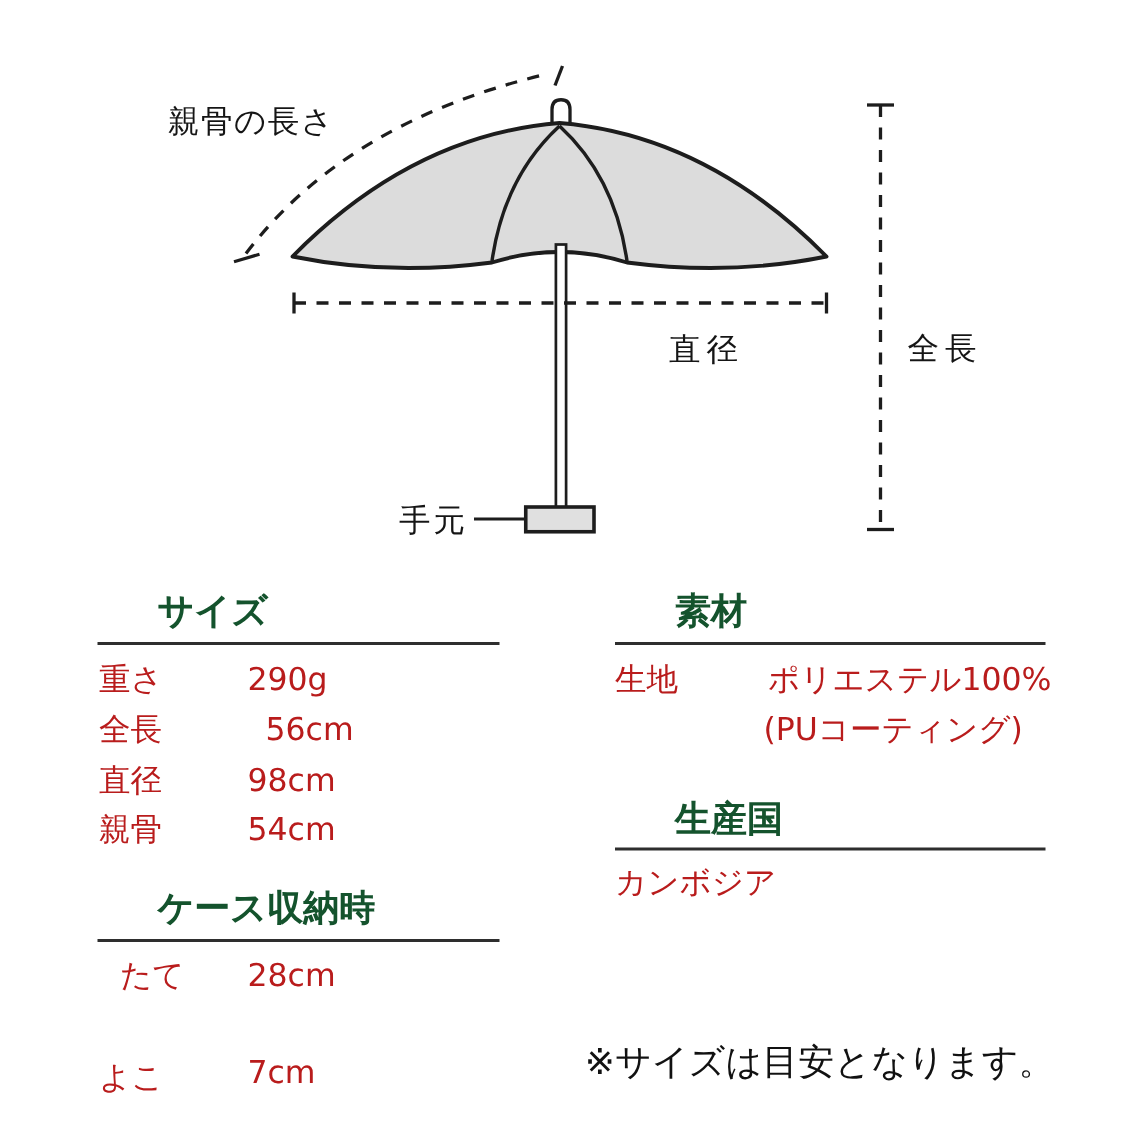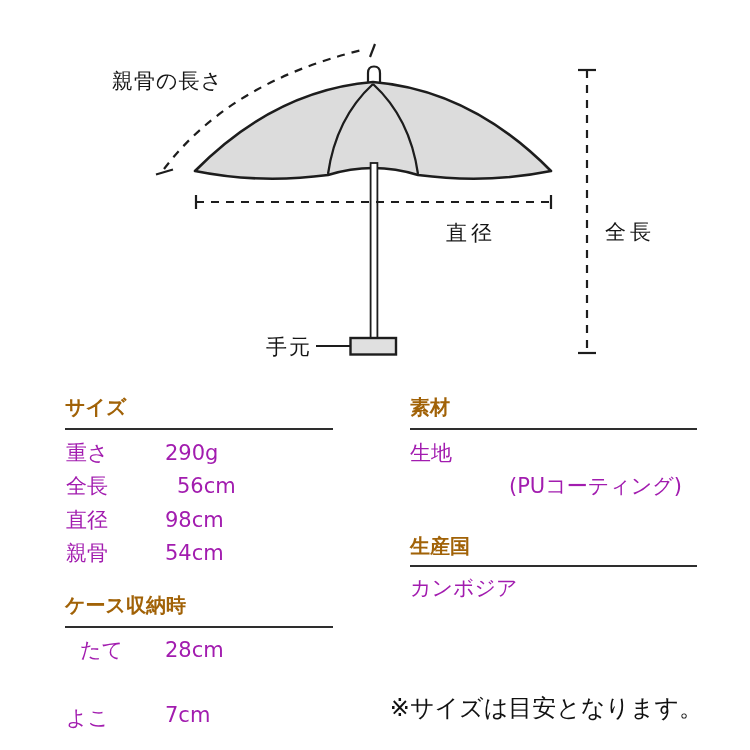--- a/index.html
+++ b/index.html
@@ -15,36 +15,37 @@
   .dia-label{
     position:absolute;
     font-size:21px;
     line-height:22px;
     color:#151515;
     letter-spacing:1px;
     white-space:nowrap;
   }
   .col-heading{
     position:absolute;
-    font-size:20px;
+    font-size:24px;
     line-height:23px;
     font-weight:bold;
-    color:#a16207;
+    color:#14532d;
     white-space:nowrap;
+    margin-left:40px;
   }
   .rule{
     position:absolute;
     height:0;
     border-top:2px solid #2e2e2e;
   }
   .spec-label,.spec-value{
     position:absolute;
     font-size:21px;
     line-height:22px;
-    color:#a21caf;
+    color:#b91c1c;
     white-space:nowrap;
   }
   .footnote{
     position:absolute;
     font-size:24px;
     line-height:20px;
     color:#111111;
     white-space:nowrap;
   }
 </style>
@@ -101,20 +102,21 @@
 
   <div class="spec-label" style="left:80px;top:639px;">たて</div>
   <div class="spec-value" style="left:165px;top:639px;">28cm</div>
   <div class="spec-label" style="left:66px;top:707px;">よこ</div>
   <div class="spec-value" style="left:165px;top:672px;margin-top:32px;">7cm</div>
 
   <div class="col-heading" style="left:410px;top:396px;">素材</div>
   <div class="rule" style="left:410px;top:428px;width:287px;"></div>
 
   <div class="spec-label" style="left:410px;top:442px;">生地</div>
+  <div class="spec-value" style="left:512px;top:442px;">ポリエステル100%</div>
   <div class="spec-value" style="left:509px;top:475px;">(PUコーティング)</div>
 
   <div class="col-heading" style="left:410px;top:535px;">生産国</div>
   <div class="rule" style="left:410px;top:565px;width:287px;"></div>
   <div class="spec-value" style="left:410px;top:577px;">カンボジア</div>
 
   <div class="footnote" style="right:47px;top:698px;">※サイズは目安となります。</div>
 
 </div>
 

